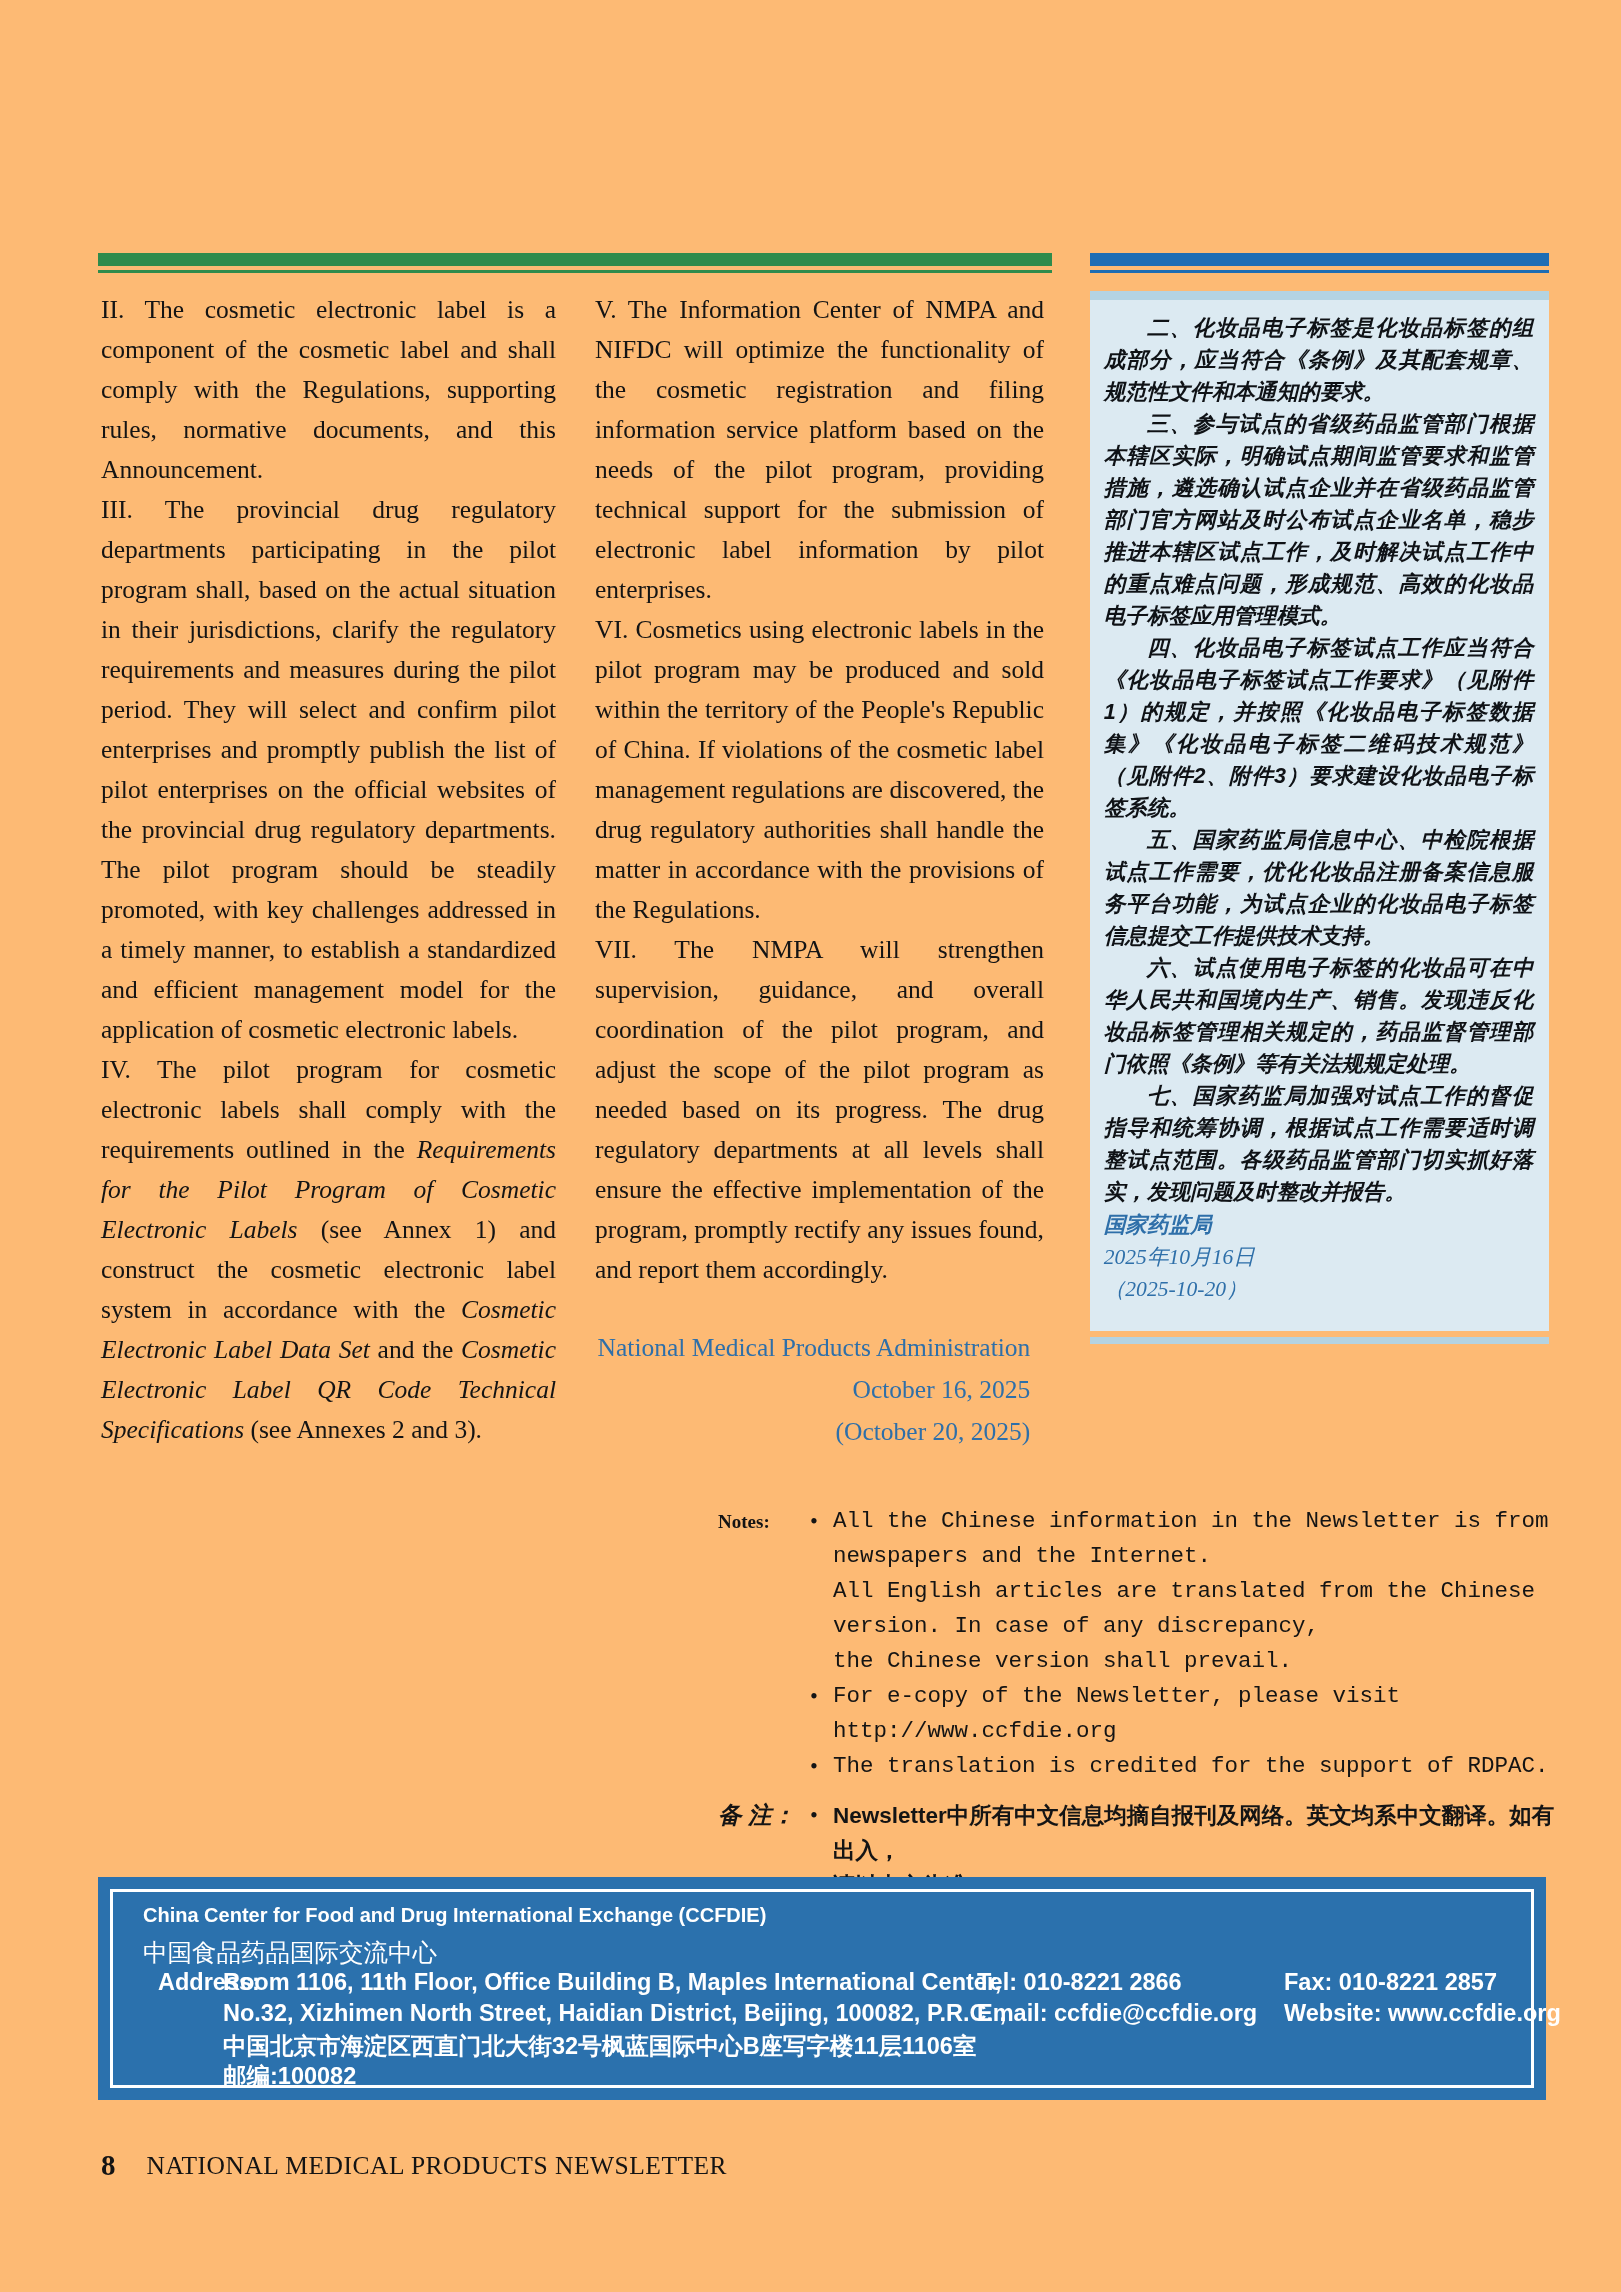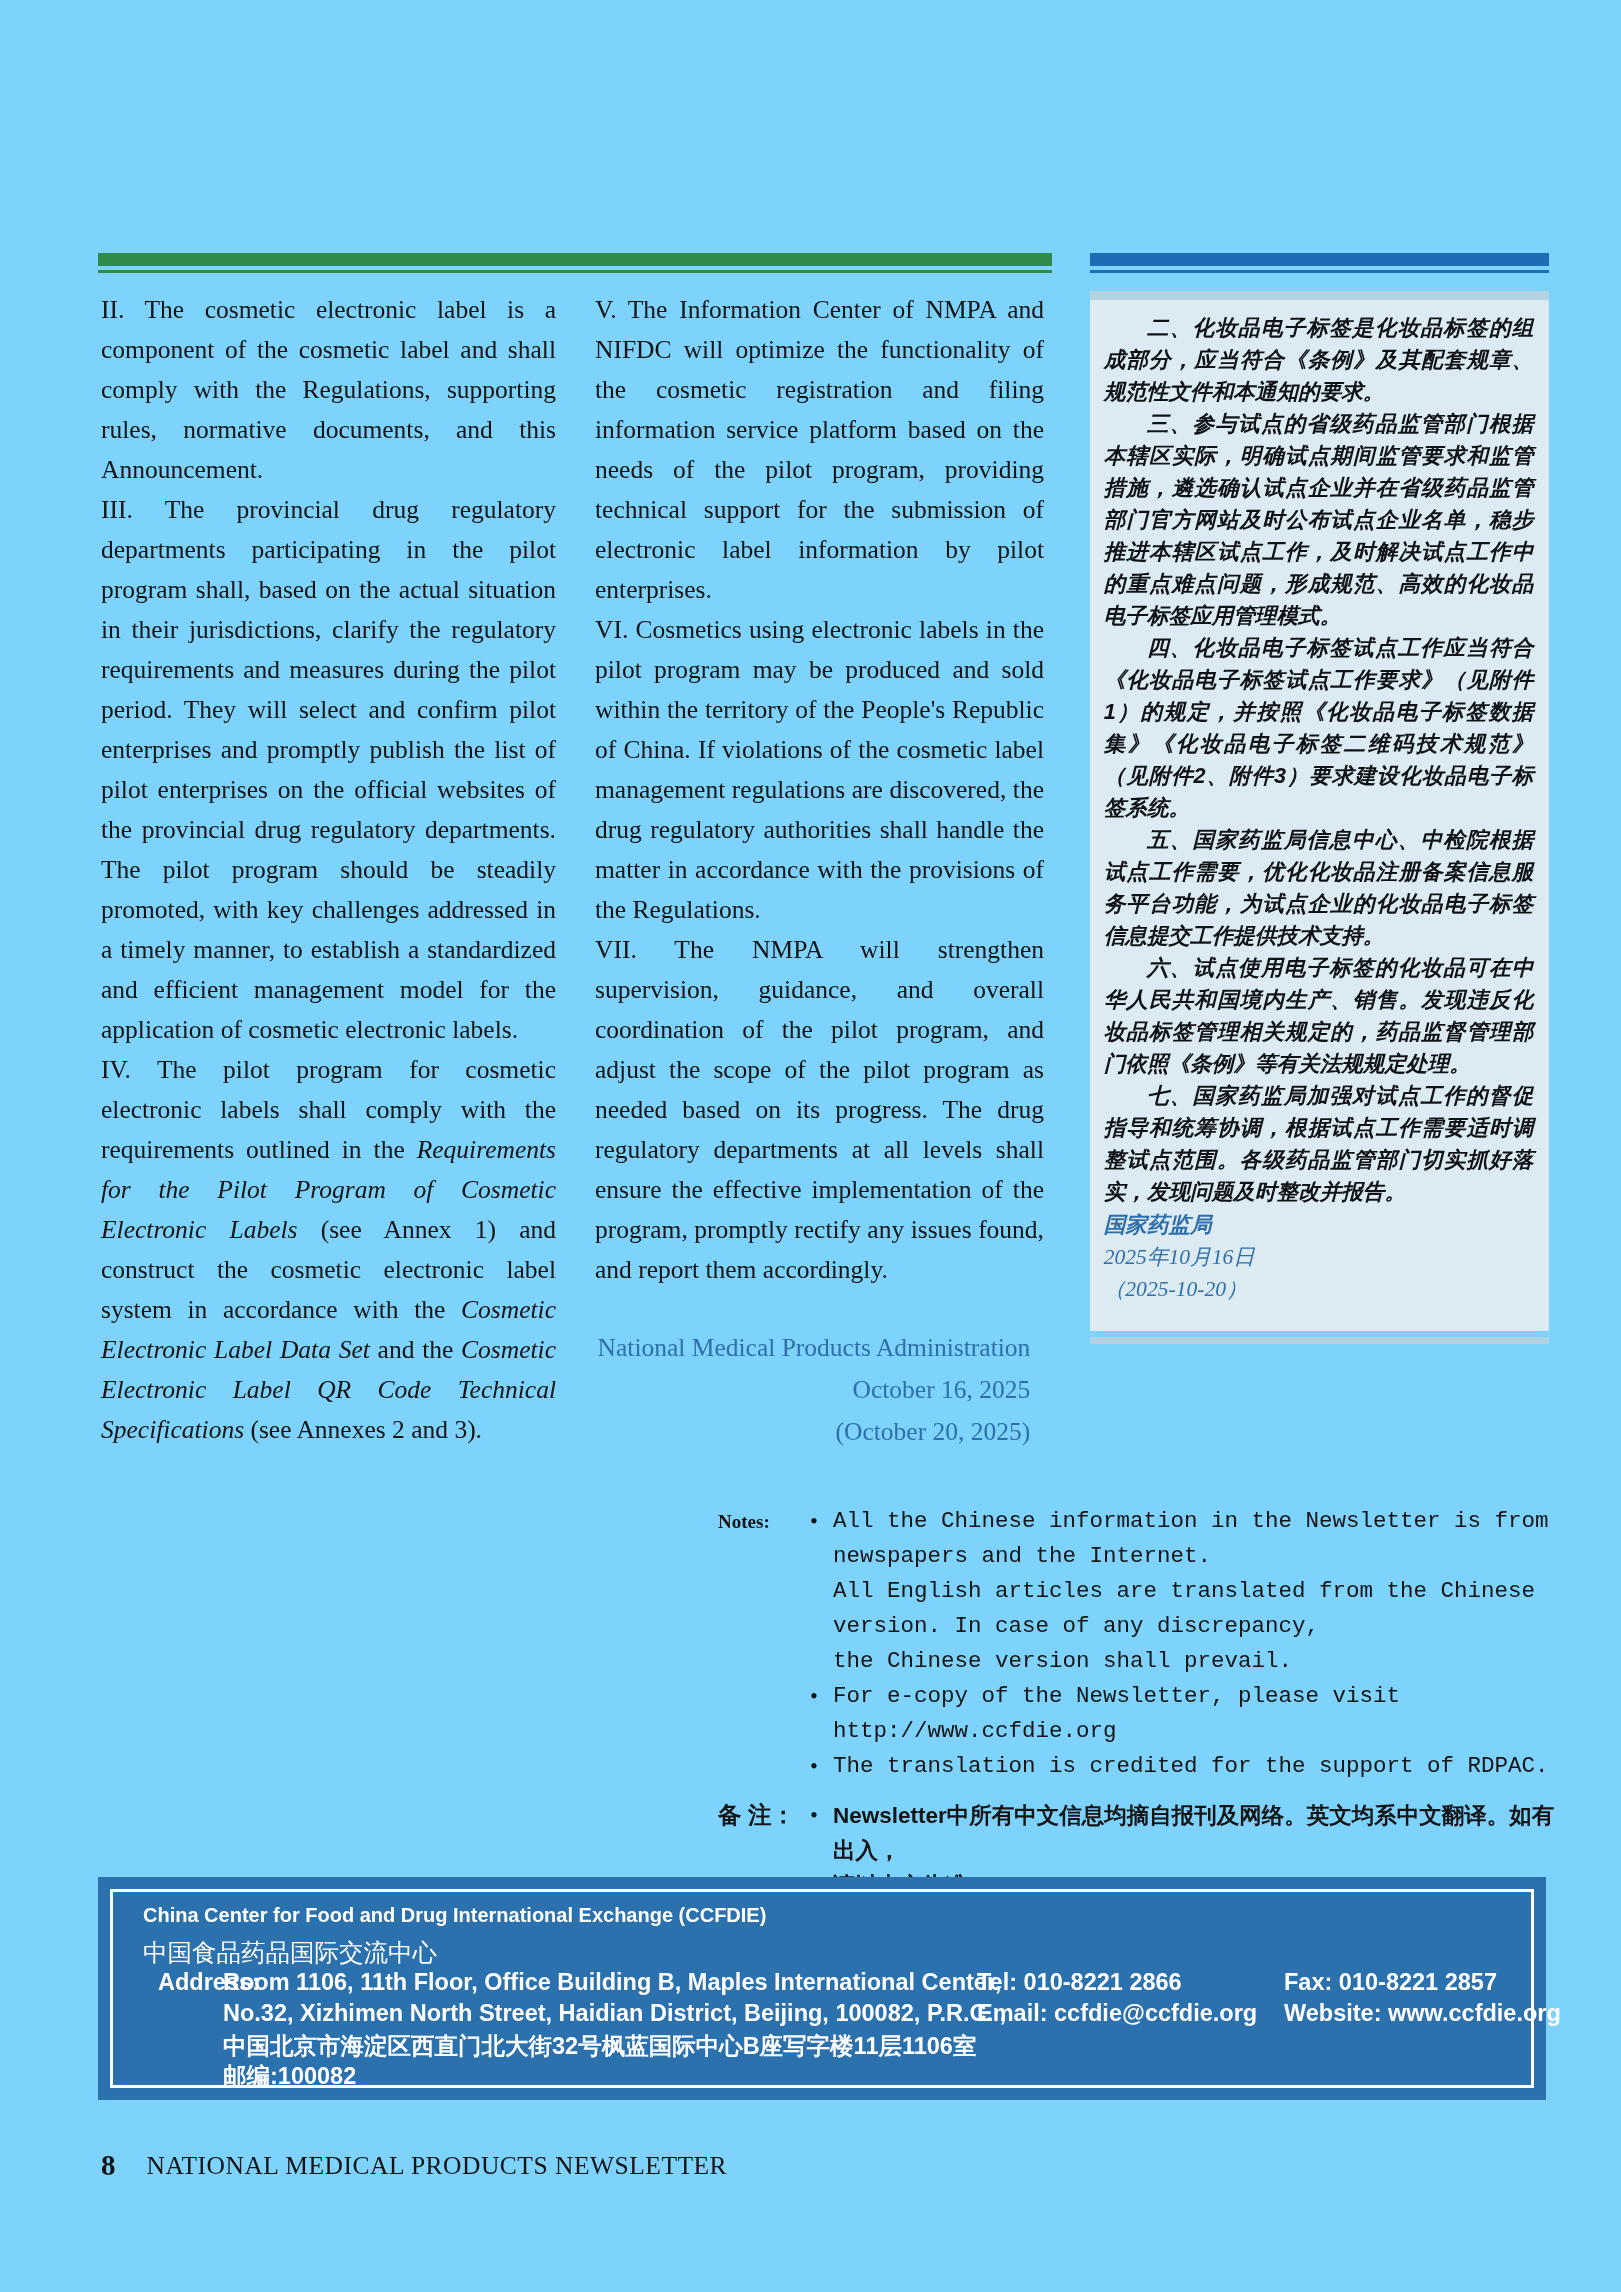--- a/index.html
+++ b/index.html
@@ -1,16 +1,16 @@
 <!DOCTYPE html>
 <html><head>
 <meta charset="utf-8">
 <style>
   html,body{margin:0;padding:0;background:#ffffff;}
-  .page{position:relative;width:1621px;height:2293px;background:#7dd3fc;overflow:hidden;
+  .page{position:relative;width:1621px;height:2293px;background:#fdba74;overflow:hidden;
         font-family:"Liberation Serif", serif;color:#141414;}
 
   
   .rule{position:absolute;top:253px;height:12.7px;}
   .rule-line{position:absolute;top:270px;height:2.9px;}
   .rule-green,.rule-green-line{left:98px;width:954px;background:#2f8b4c;}
   .rule-blue,.rule-blue-line{left:1090px;width:459px;background:#1e6db4;}
 
   
   .encol{position:absolute;top:290px;}
@@ -30,21 +30,21 @@
                 font-weight:700;font-size:21.6px;line-height:32px;text-align:justify;color:#0f1216;}
   .sig-zh{text-align:left;padding-right:5.9px;color:#2e6fa9;}
   .sig-zh .zl1{font-family:"Liberation Sans", sans-serif;font-weight:700;font-size:21.6px;line-height:33px;}
   .sig-zh .zl2{font-family:"Liberation Serif", serif;font-size:21.6px;line-height:32px;}
 
   
   .notes{position:absolute;left:718px;top:1504px;width:845px;}
   .notes-row{display:flex;align-items:flex-start;}
   .notes-row + .notes-row{margin-top:13.7px;}
   .notes-label{flex:none;width:86px;font-weight:700;font-size:19px;line-height:35px;}
-  .notes-label.zh{font-family:"Liberation Sans", sans-serif;font-size:23.5px;}
+  .notes-label.zh{font-family:"Liberation Sans", sans-serif;font-size:23.5px;font-style:italic;}
   .notes-items{flex:1;}
   .note-item{position:relative;padding-left:29px;}
   .note-item::before{content:"\2022";position:absolute;left:5.9px;top:0;font-size:22.5px;line-height:35px;}
   .note-line{font-size:22.5px;line-height:35px;font-family:Liberation Mono, monospace;}
   .notes-items.zh .note-line{font-family:"Liberation Sans", sans-serif;font-weight:600;}
   .notes-items.zh .note-item::before{line-height:35px;}
 
   
   .footerbox{position:absolute;left:98px;top:1877px;width:1448px;height:223px;background:#2b71ad;
              font-family:"Liberation Sans", sans-serif;color:#ffffff;}

